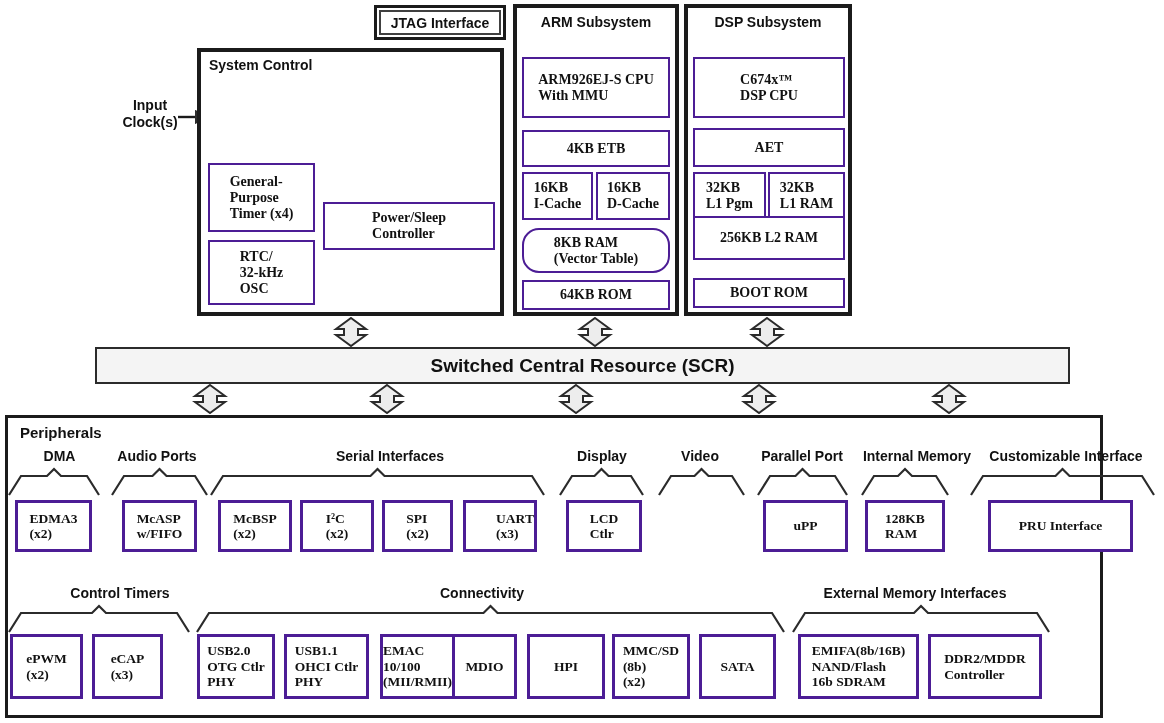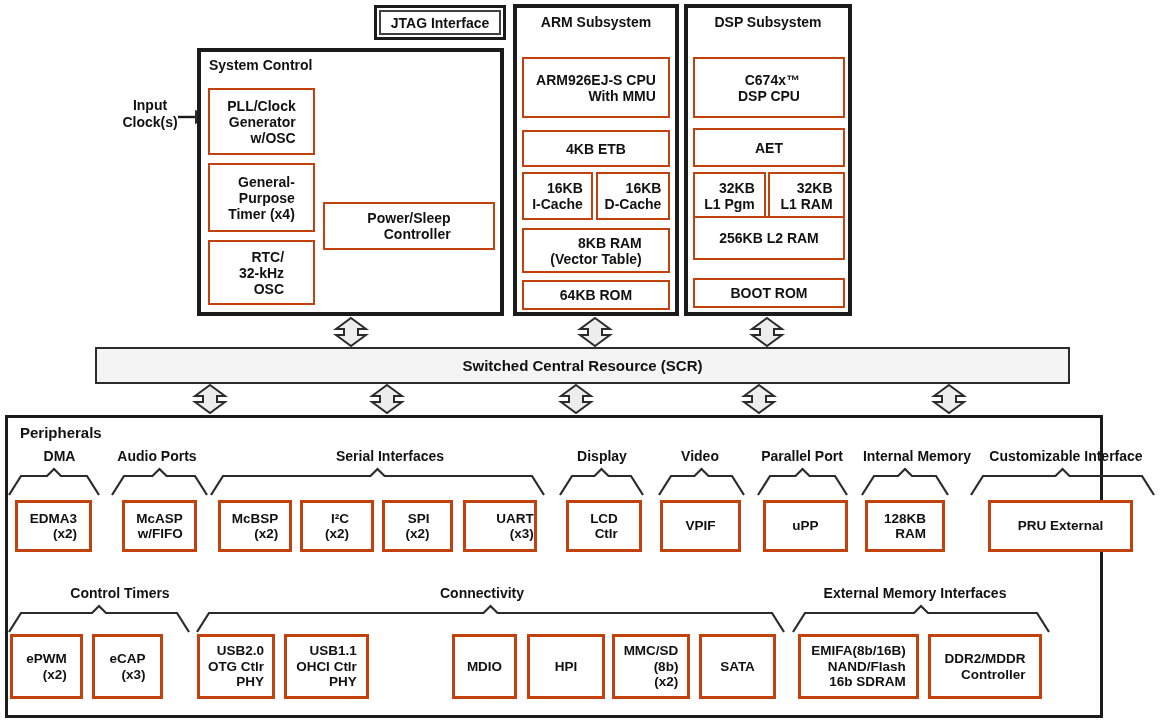--- a/index.html
+++ b/index.html
@@ -6,36 +6,36 @@
   #stage{
     position:relative;width:1164px;height:723px;background:#ffffff;
     font-family:"Liberation Sans",sans-serif;font-weight:bold;color:#111;
     overflow:hidden;
   }
   
   .frame{position:absolute;border:4px solid #1b1b1b;background:#fff;box-sizing:border-box;}
   .frame3{position:absolute;border:3px solid #1b1b1b;background:#fff;box-sizing:border-box;}
   
   .blk{
-    position:absolute;border:2px solid #c2410c;background:#fff;box-sizing:border-box;
-    display:flex;align-items:center;justify-content:center;text-align:right;
-    font-size:14px;line-height:16px;white-space:pre-line;
+    position:absolute;border:2px solid #4c1d95;background:#fff;box-sizing:border-box;
+    display:flex;align-items:center;justify-content:center;text-align:left;
+    font-size:14px;line-height:16px;white-space:pre-line;font-family:Liberation Serif, serif;
   }
   .pblk{border-width:3px;font-size:13.5px;line-height:15.5px;}
   .title{position:absolute;font-size:14px;}
   .title-center{position:absolute;left:0;right:0;text-align:center;font-size:14px;}
   .grp-lbl{position:absolute;font-size:14px;white-space:nowrap;transform:translateX(-50%);}
   .brace{position:absolute;overflow:visible;}
   .brace path{fill:none;stroke:#2b2b2b;stroke-width:2.2;}
   .arrow{position:absolute;}
   .arrow polygon{fill:#ededed;stroke:#2b2b2b;stroke-width:2;}
   .scr-bar{
     position:absolute;left:95px;top:347px;width:975px;height:37px;
     background:#f4f4f4;border:2px solid #2b2b2b;box-sizing:border-box;
-    display:flex;align-items:center;justify-content:center;font-size:15px;
+    display:flex;align-items:center;justify-content:center;font-size:19px;
   }
   .jtag-outer{position:absolute;left:374px;top:5px;width:132px;height:35px;
     border:3px solid #1b1b1b;box-sizing:border-box;padding:2px;background:#fff;}
   .jtag-inner{width:100%;height:100%;border:2px solid #404040;box-sizing:border-box;
     display:flex;align-items:center;justify-content:center;font-size:14px;}
   .input-clock{position:absolute;left:107px;top:97px;width:86px;text-align:center;
     font-size:14px;line-height:17px;white-space:pre-line;}
 </style>
 </head>
 <body>
@@ -48,43 +48,40 @@
     <line x1="0" y1="7" x2="19" y2="7" stroke="#1b1b1b" stroke-width="2.4"></line>
     <polygon points="18,1.5 28,7 18,12.5" fill="#1b1b1b" stroke="none"></polygon>
   </svg>
 
   <div class="jtag-outer">
     <div class="jtag-inner">JTAG Interface</div>
   </div>
 
   <div class="frame" style="left:197px;top:48px;width:307px;height:268px;">
     <div class="title" style="left:8px;top:5px;">System Control</div>
-    <div class="blk" style="left:7px;top:36px;width:107px;height:67px;">PLL/Clock
-Generator
-w/OSC</div>
     <div class="blk" style="left:7px;top:111px;width:107px;height:69px;">General-
 Purpose
 Timer (x4)</div>
     <div class="blk" style="left:7px;top:188px;width:107px;height:65px;">RTC/
 32-kHz
 OSC</div>
     <div class="blk" style="left:122px;top:150px;width:172px;height:48px;">Power/Sleep
 Controller</div>
   </div>
 
   <div class="frame" style="left:513px;top:4px;width:166px;height:312px;">
     <div class="title-center" style="top:6px;">ARM Subsystem</div>
     <div class="blk" style="left:5px;top:49px;width:148px;height:61px;">ARM926EJ-S CPU
 With MMU</div>
     <div class="blk" style="left:5px;top:122px;width:148px;height:37px;">4KB ETB</div>
     <div class="blk" style="left:5px;top:164px;width:71px;height:48px;">16KB
 I-Cache</div>
     <div class="blk" style="left:79px;top:164px;width:74px;height:48px;">16KB
 D-Cache</div>
-    <div class="blk" style="left:5px;top:220px;width:148px;height:45px;">8KB RAM
+    <div class="blk" style="left:5px;top:220px;width:148px;height:45px;border-radius:17px;">8KB RAM
 (Vector Table)</div>
     <div class="blk" style="left:5px;top:272px;width:148px;height:30px;">64KB ROM</div>
   </div>
 
   <div class="frame" style="left:684px;top:4px;width:168px;height:312px;">
     <div class="title-center" style="top:6px;">DSP Subsystem</div>
     <div class="blk" style="left:5px;top:49px;width:152px;height:61px;">C674x™
 DSP CPU</div>
     <div class="blk" style="left:5px;top:120px;width:152px;height:39px;">AET</div>
     <div class="blk" style="left:5px;top:164px;width:73px;height:48px;">32KB
@@ -169,25 +166,24 @@
     <div class="blk pblk" style="left:210px;top:82px;width:74px;height:52px;">McBSP
 (x2)</div>
     <div class="blk pblk" style="left:292px;top:82px;width:74px;height:52px;">I²C
 (x2)</div>
     <div class="blk pblk" style="left:374px;top:82px;width:71px;height:52px;">SPI
 (x2)</div>
     <div class="blk pblk" style="left:455px;top:82px;width:74px;height:52px;padding-left:30px;">UART
 (x3)</div>
     <div class="blk pblk" style="left:558px;top:82px;width:76px;height:52px;">LCD
 Ctlr</div>
-    <div class="blk pblk" style="left:652px;top:82px;width:81px;height:52px;">VPIF</div>
     <div class="blk pblk" style="left:755px;top:82px;width:85px;height:52px;">uPP</div>
     <div class="blk pblk" style="left:857px;top:82px;width:80px;height:52px;">128KB
 RAM</div>
-    <div class="blk pblk" style="left:980px;top:82px;width:145px;height:52px;">PRU External</div>
+    <div class="blk pblk" style="left:980px;top:82px;width:145px;height:52px;">PRU Interface</div>
 
     <div class="grp-lbl" style="left:112px;top:167px;">Control Timers</div>
     <div class="grp-lbl" style="left:474px;top:167px;">Connectivity</div>
     <div class="grp-lbl" style="left:907px;top:167px;">External Memory Interfaces</div>
 
     <svg class="brace" style="left:0px;top:187px;" width="182" height="28">
         <path d="M1,27 L13,8 L84,8 L91,1 L98,8 L169,8 L181,27"></path>
       </svg>
     <svg class="brace" style="left:188px;top:187px;" width="589" height="28">
         <path d="M1,27 L13,8 L287.5,8 L294.5,1 L301.5,8 L576,8 L588,27"></path>
@@ -199,20 +195,23 @@
     <div class="blk pblk" style="left:2px;top:216px;width:73px;height:65px;">ePWM
 (x2)</div>
     <div class="blk pblk" style="left:84px;top:216px;width:71px;height:65px;">eCAP
 (x3)</div>
     <div class="blk pblk" style="left:189px;top:216px;width:78px;height:65px;">USB2.0
 OTG Ctlr
 PHY</div>
     <div class="blk pblk" style="left:276px;top:216px;width:85px;height:65px;">USB1.1
 OHCI Ctlr
 PHY</div>
+    <div class="blk pblk" style="left:372px;top:216px;width:75px;height:65px;">EMAC
+10/100
+(MII/RMII)</div>
     <div class="blk pblk" style="left:444px;top:216px;width:65px;height:65px;">MDIO</div>
     <div class="blk pblk" style="left:519px;top:216px;width:78px;height:65px;">HPI</div>
     <div class="blk pblk" style="left:604px;top:216px;width:78px;height:65px;">MMC/SD
 (8b)
 (x2)</div>
     <div class="blk pblk" style="left:691px;top:216px;width:77px;height:65px;">SATA</div>
     <div class="blk pblk" style="left:790px;top:216px;width:121px;height:65px;">EMIFA(8b/16B)
 NAND/Flash
 16b SDRAM</div>
     <div class="blk pblk" style="left:920px;top:216px;width:114px;height:65px;">DDR2/MDDR

